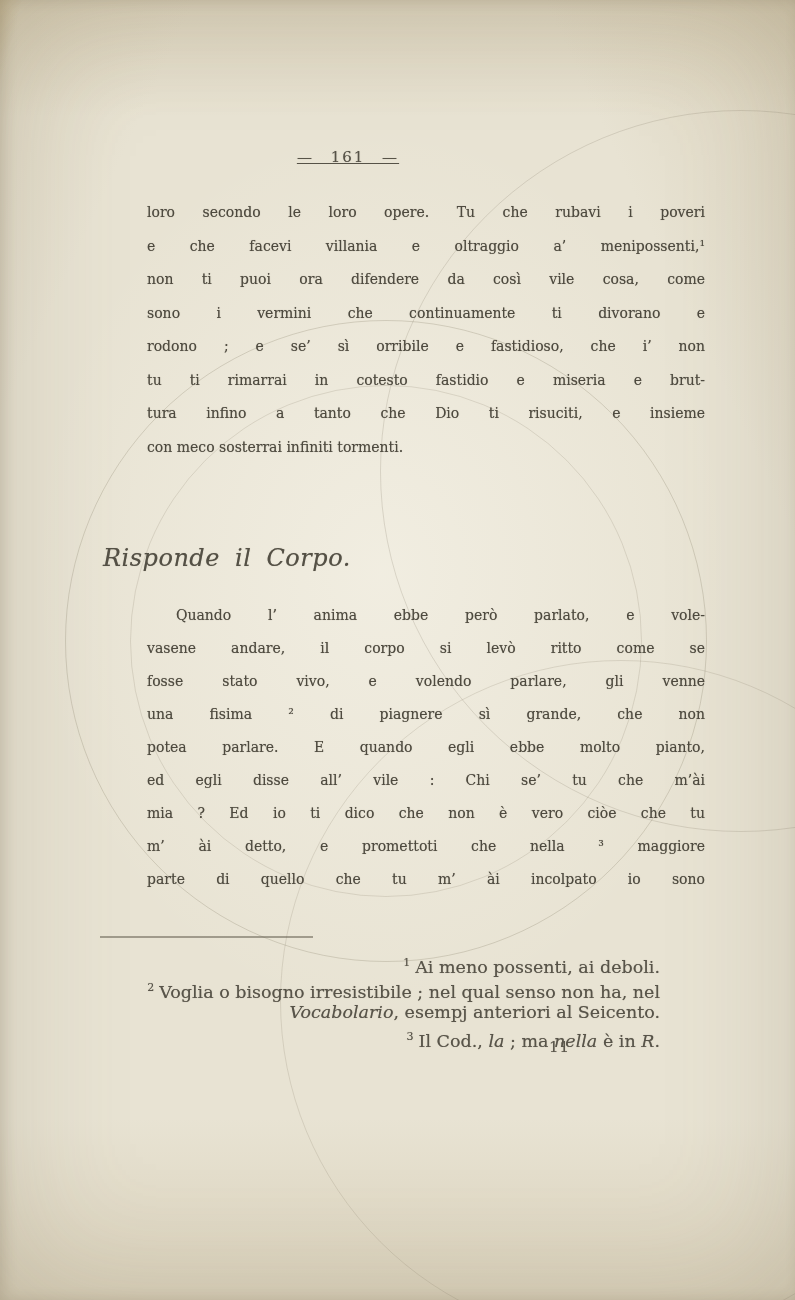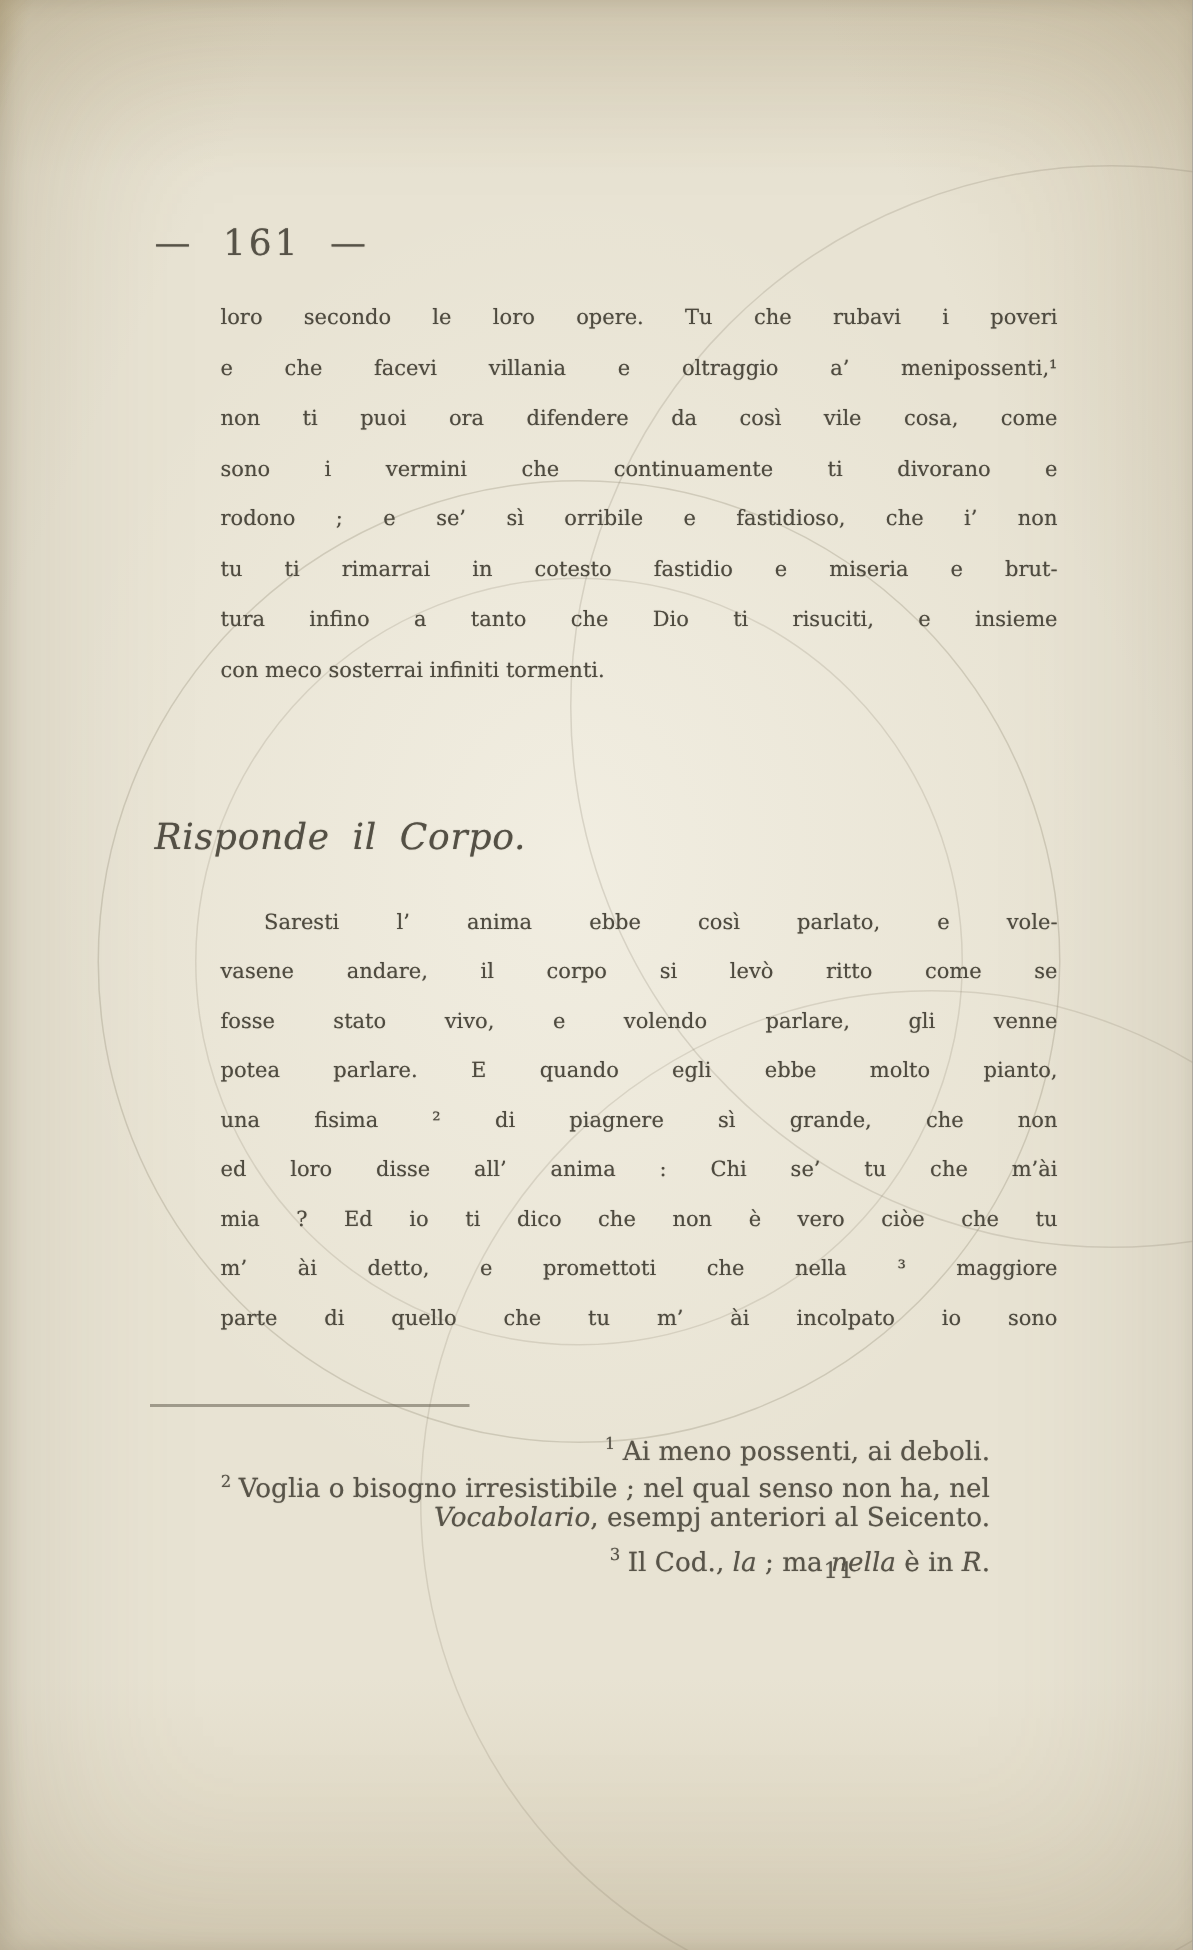--- a/index.html
+++ b/index.html
@@ -37,24 +37,26 @@
   .ring.r4 { left: 280px; top: 660px; width: 680px; height: 680px; border-color: rgba(128,120,98,0.20); }
 
   .ink {
     text-shadow: 0 0 0.7px rgba(78,74,63,0.55);
   }
   .page-number {
     position: absolute;
     left: 103px;
     top: 148px;
     width: 490px;
-    font-size: 24px;
+    text-align: center;
+    font-size: 15px;
     letter-spacing: 2px;
     word-spacing: 10px;
     color: #565247;
+    text-decoration: underline;
   }
   .para {
     position: absolute;
     left: 103px;
     width: 558px;
     font-size: 14px;
     margin-left: 44px;
   }
   .para1 { top: 196px; }
   .para2 { top: 599px; }
@@ -139,26 +141,26 @@
     <div class="ln j">sono i vermini che continuamente ti divorano e</div>
     <div class="ln j">rodono ; e se’ sì orribile e fastidioso, che i’ non</div>
     <div class="ln j">tu ti rimarrai in cotesto fastidio e miseria e brut-</div>
     <div class="ln j">tura infino a tanto che Dio ti risuciti, e insieme</div>
     <div class="ln">con meco sosterrai infiniti tormenti.</div>
   </div>
 
   <div class="heading ink">Risponde il Corpo.</div>
 
   <div class="para para2 ink">
-    <div class="ln j ind">Saresti l’ anima ebbe così parlato, e vole-</div>
+    <div class="ln j ind">Quando l’ anima ebbe però parlato, e vole-</div>
     <div class="ln j">vasene andare, il corpo si levò ritto come se</div>
     <div class="ln j">fosse stato vivo, e volendo parlare, gli venne</div>
+    <div class="ln j">una fisima ² di piagnere sì grande, che non</div>
     <div class="ln j">potea parlare. E quando egli ebbe molto pianto,</div>
-    <div class="ln j">una fisima ² di piagnere sì grande, che non</div>
-    <div class="ln j">ed loro disse all’ anima : Chi se’ tu che m’ài</div>
+    <div class="ln j">ed egli disse all’ vile : Chi se’ tu che m’ài</div>
     <div class="ln j">mia ? Ed io ti dico che non è vero ciòe che tu</div>
     <div class="ln j">m’ ài detto, e promettoti che nella ³ maggiore</div>
     <div class="ln j">parte di quello che tu m’ ài incolpato io sono</div>
   </div>
 
   <div class="fn-rule"></div>
 
   <div class="footnotes ink">
     <div class="fn fn-ind"><span class="fnm">1</span><span>Ai meno possenti, ai deboli.</span></div>
     <div class="fn fn-ind"><span class="fnm">2</span><span>Voglia o bisogno irresistibile ; nel qual senso non ha, nel</span></div>

